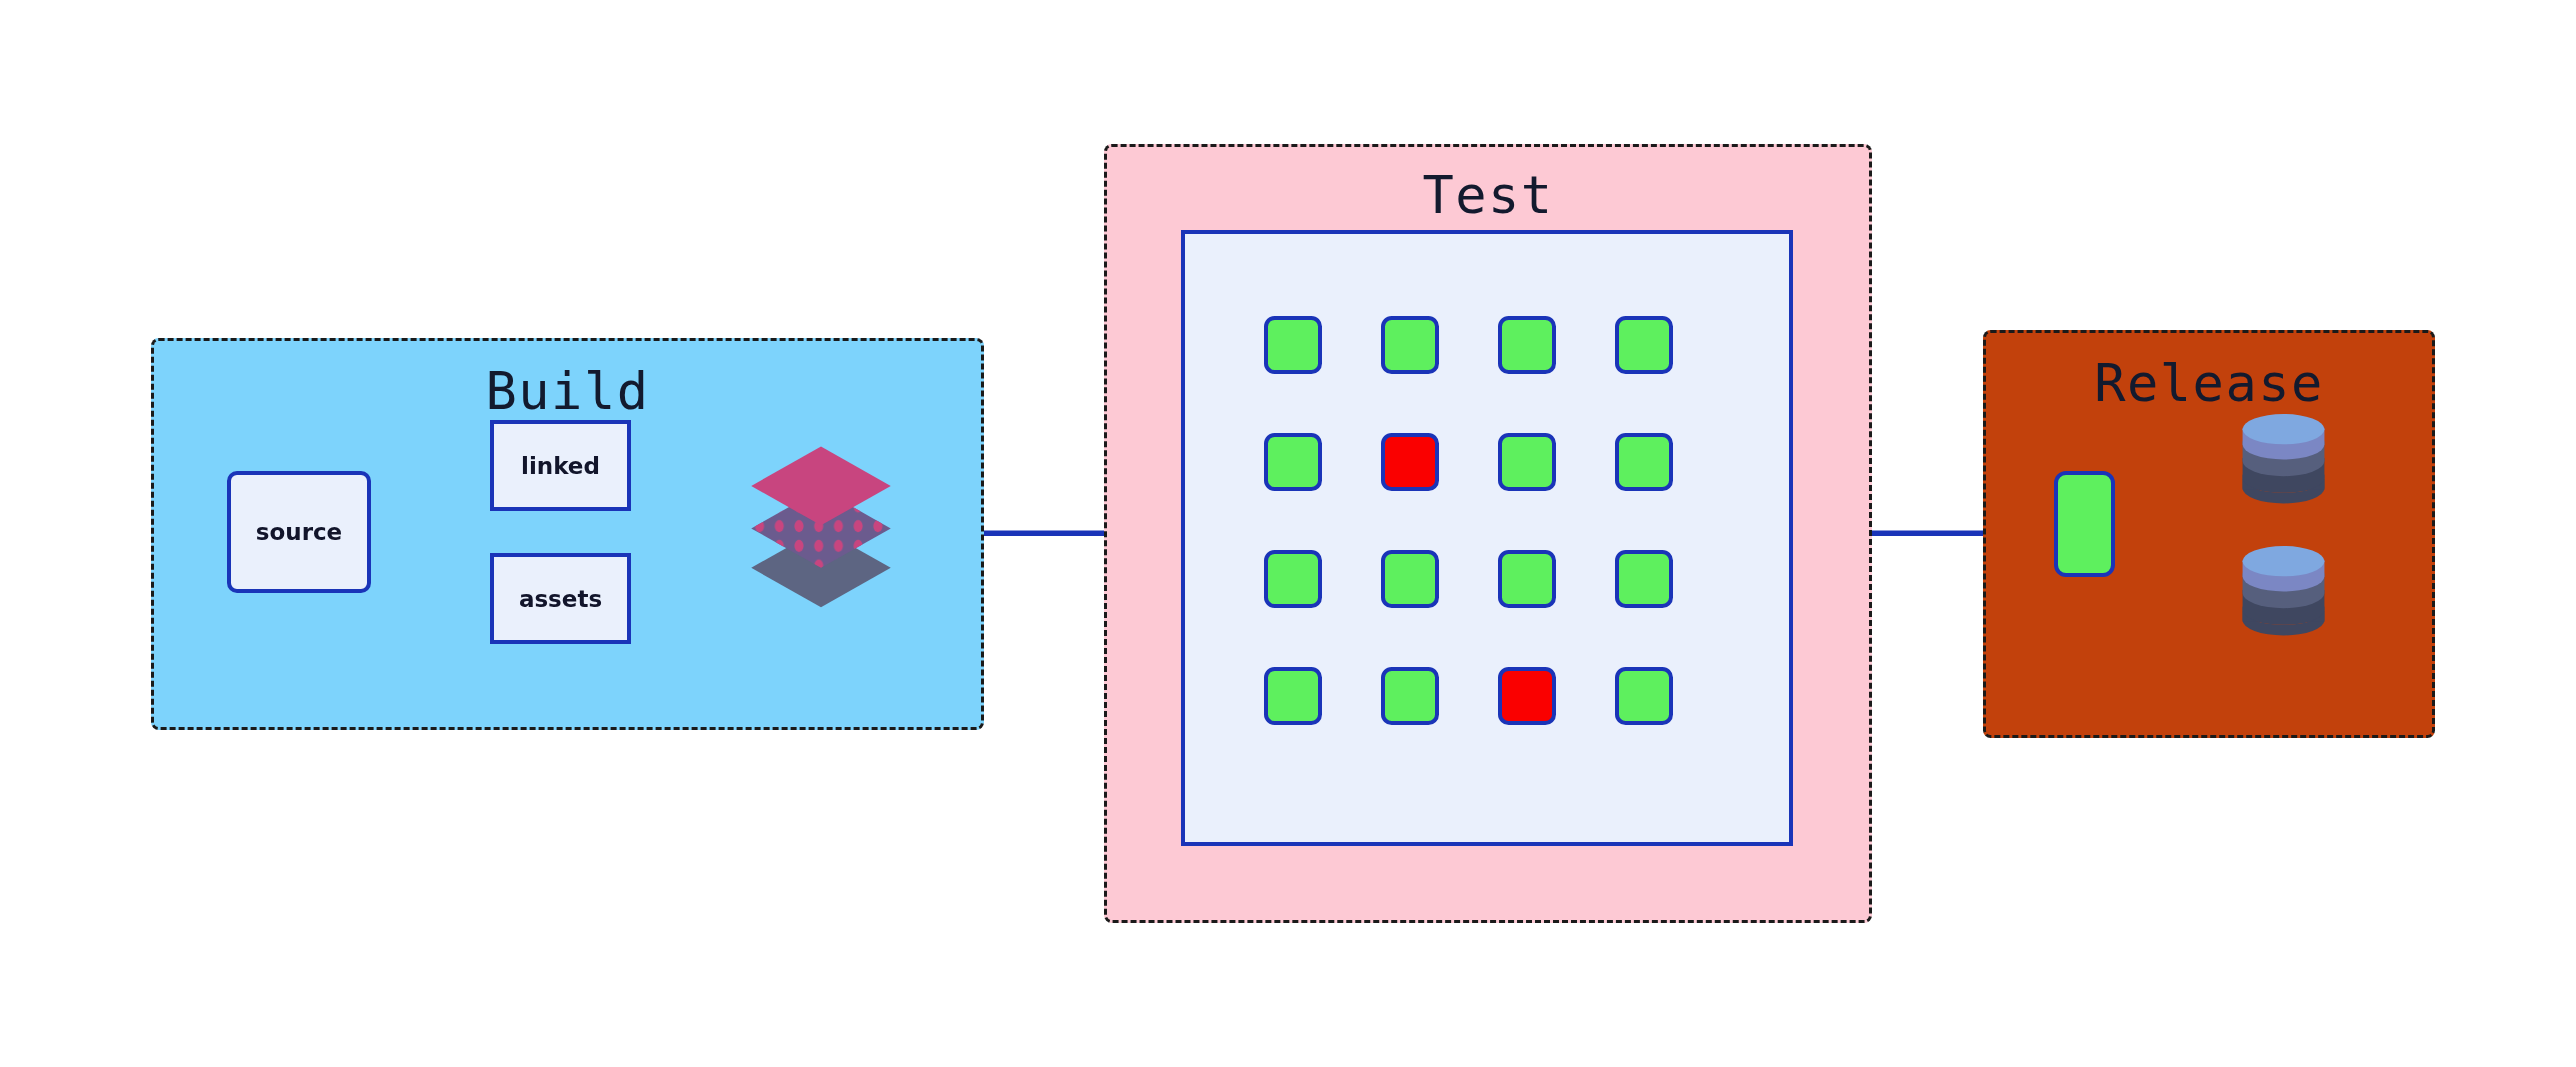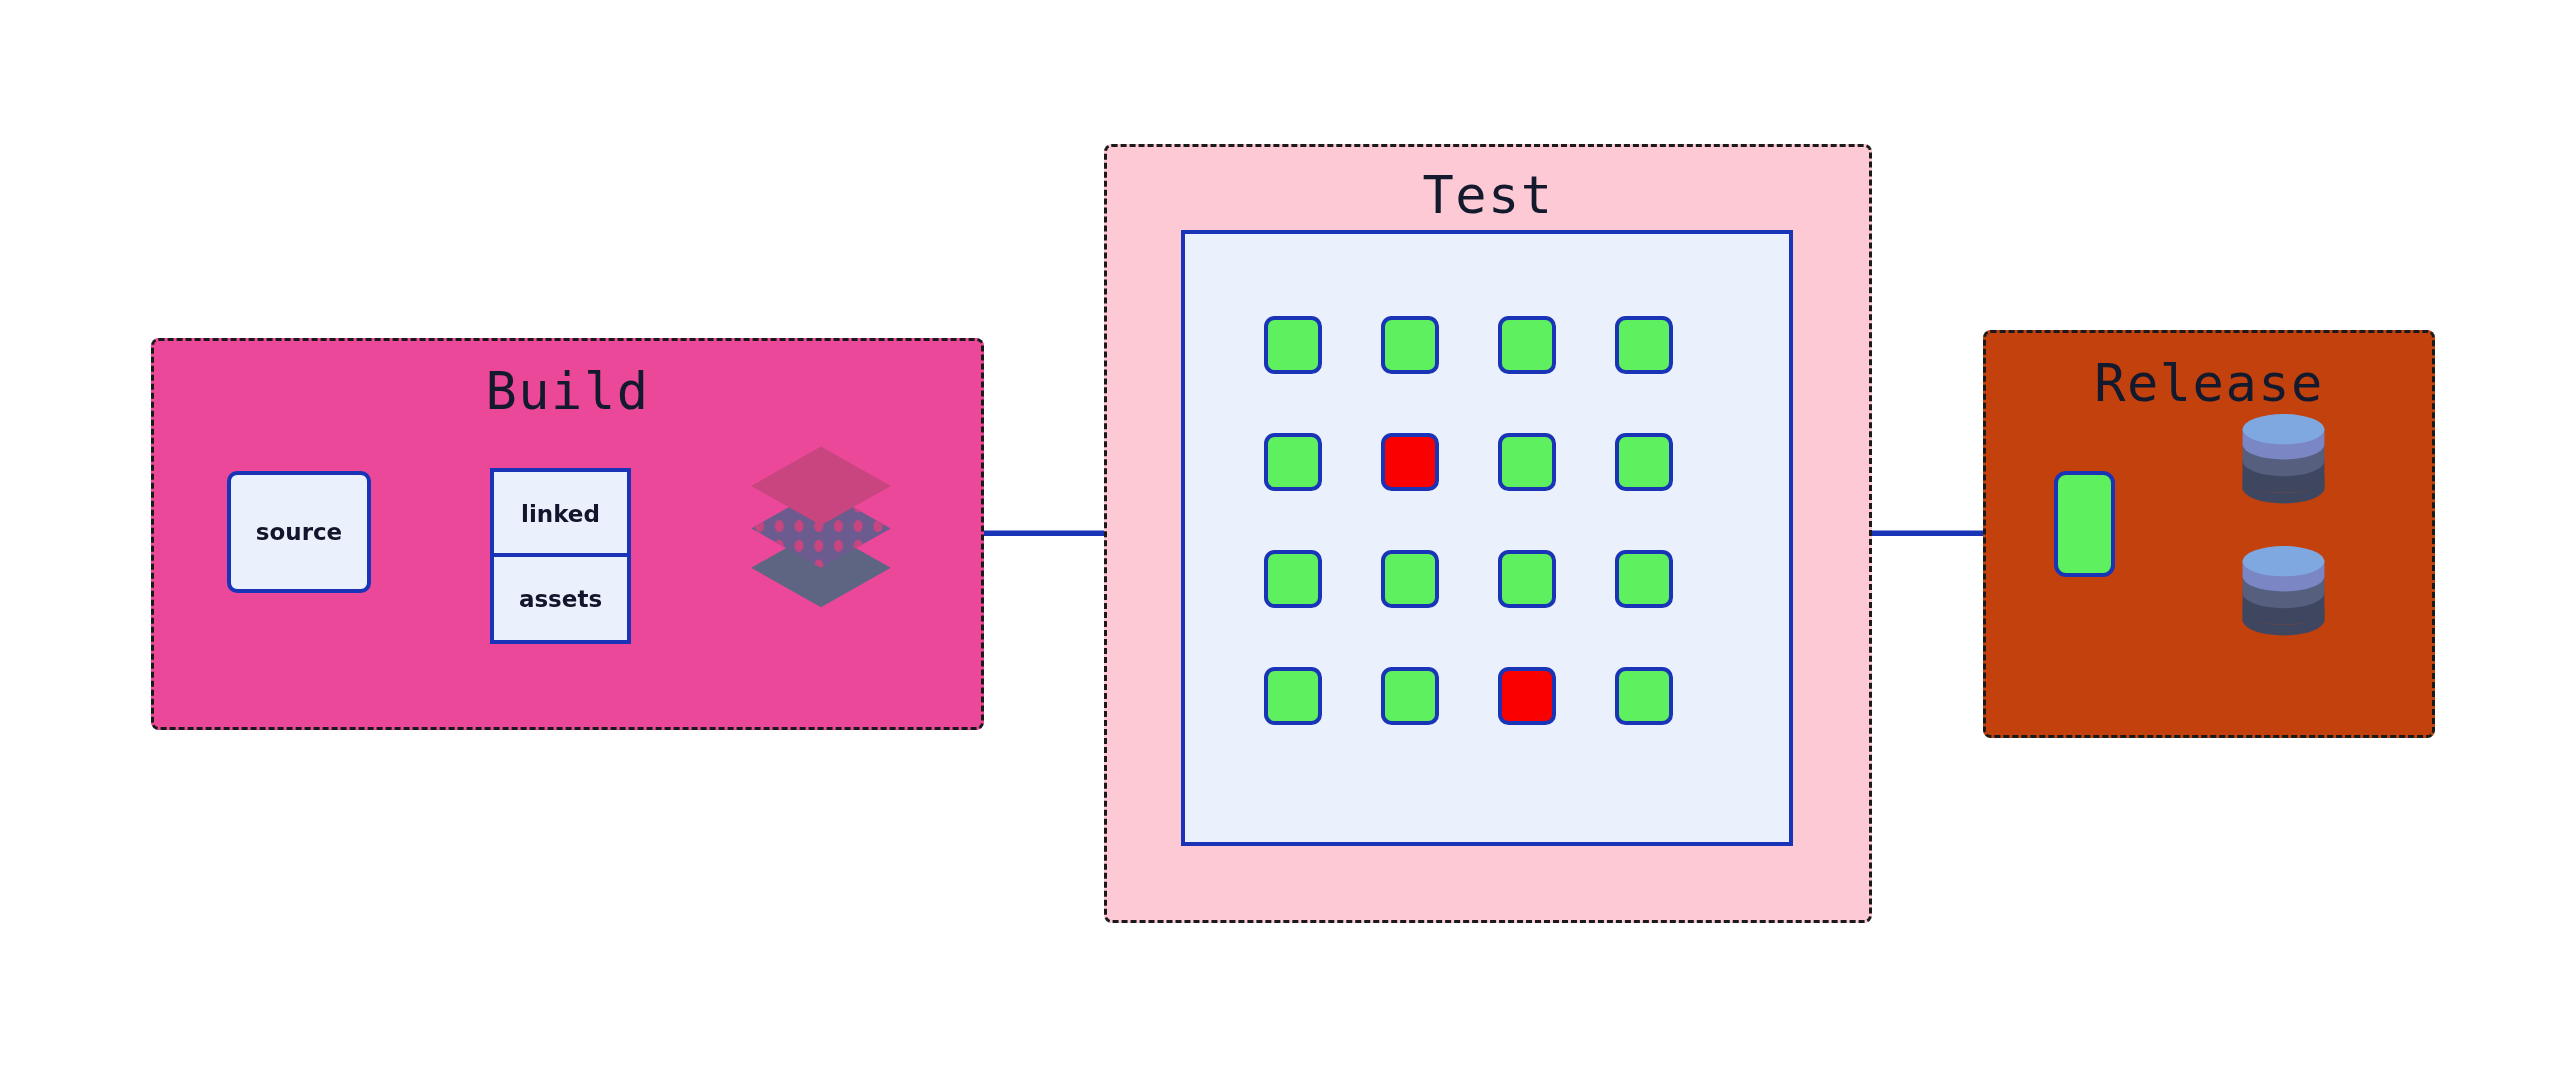--- a/index.html
+++ b/index.html
@@ -20,21 +20,21 @@
     position:absolute;left:0;right:0;
     text-align:center;
     font-family:"DejaVu Sans Mono", monospace;
     font-size:52px;
     letter-spacing:1.5px;
     color:#141а2e;
     color:#131a2e;
     white-space:nowrap;
   }
 
-  #group-build{left:151px;top:338px;width:833px;height:392px;background:#ec4899;}
+  #group-build{left:151px;top:338px;width:833px;height:392px;background:#7dd3fc;}
   #group-test {left:1104px;top:144px;width:768px;height:779px;background:#fdc9d4;}
   #group-release{left:1983px;top:330px;width:452px;height:408px;background:#c2410c;}
 
   #title-build{top:20px;}
   #title-test{top:18px;}
   #title-release{top:20px;}
 
   
   .node{
     position:absolute;
@@ -42,21 +42,21 @@
     background:#eaf0fc;
     border:4.6px solid #1a34b8;
     display:flex;align-items:center;justify-content:center;
     color:#12152b;
     font-weight:bold;
     font-size:23px;
     font-family:"DejaVu Sans", sans-serif;
   }
   #node-source{left:227px;top:470px;width:144px;height:123px;}
   #node-linked{left:490px;top:421px;width:141px;height:76px;}
-  #node-linked{left:490px;top:421px;width:141px;height:90px;margin-top:48px;}
+  #node-linked{left:490px;top:421px;width:141px;height:90px;}
   #node-assets{left:490px;top:554px;width:141px;height:90px;align-items:center;}
 
   
   #node-source{left:227px;top:471px;width:144px;height:122px;border-radius:10px;}
   #node-linked{left:490px;top:420px;width:141px;height:91px;}
   #node-assets{left:490px;top:553px;width:141px;height:91px;}
 
   
   #test-panel{
     position:absolute;

